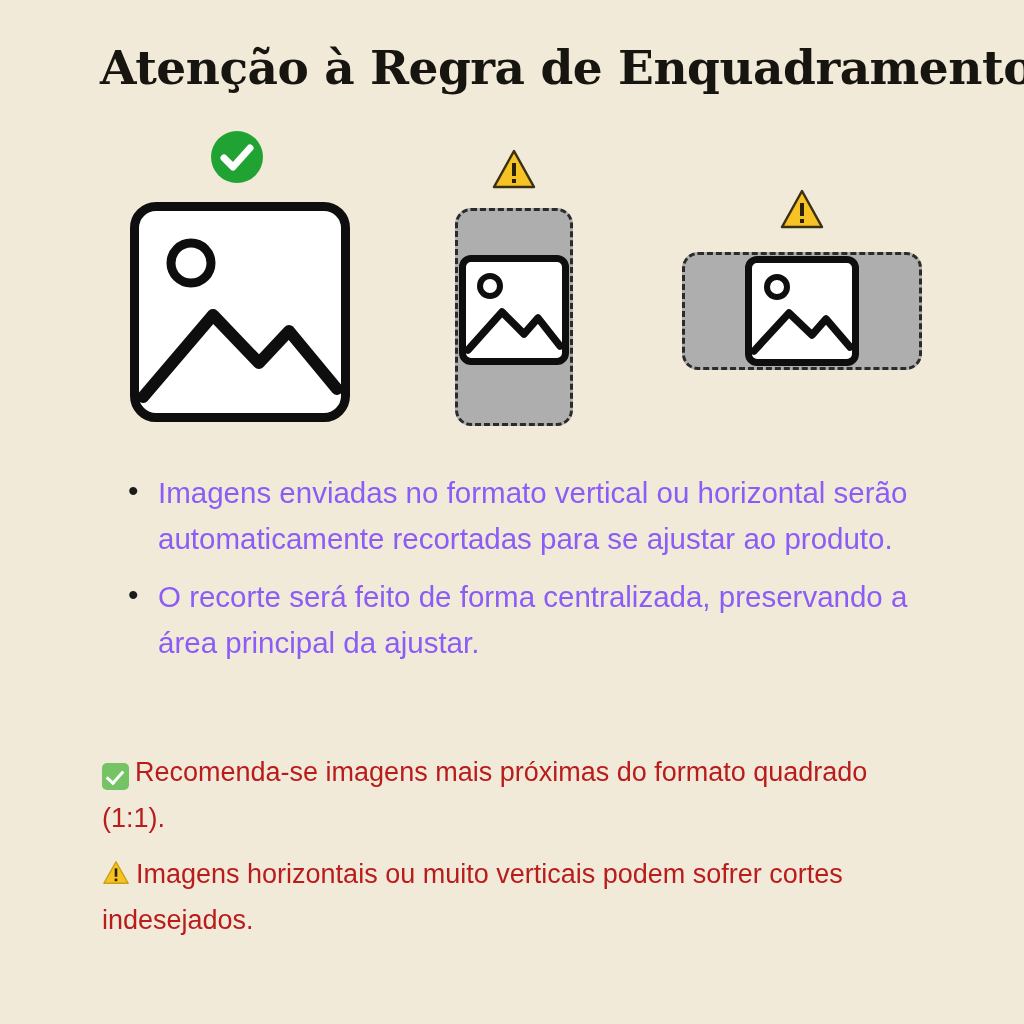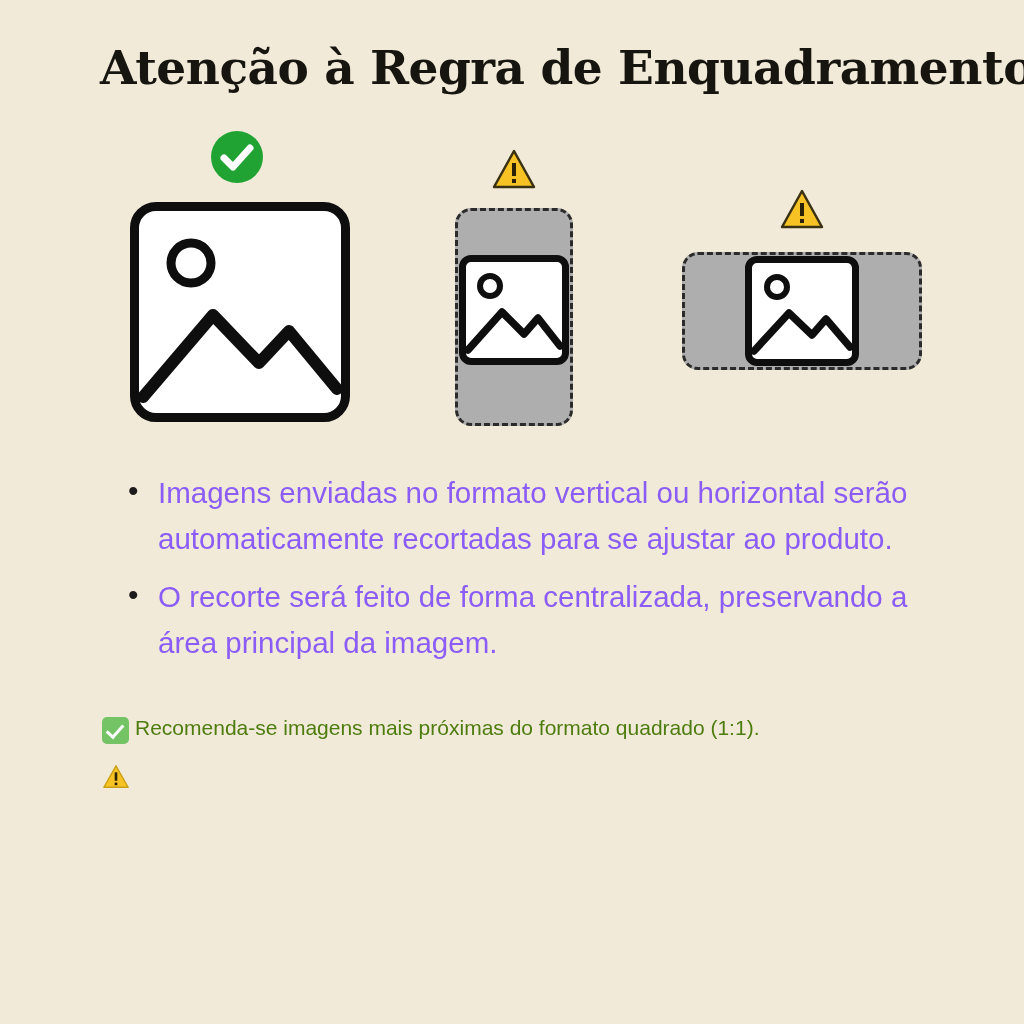--- a/index.html
+++ b/index.html
@@ -95,24 +95,24 @@
     left: 8px;
     top: -2px;
     font-size: 30px;
     color: #1b1b1b;
   }
 
   
   .notes {
     position: absolute;
     left: 102px;
-    top: 712px;
+    top: 752px;
     width: 830px;
-    color: #4d7c0f;
-    font-size: 21px;
+    color: #b91c1c;
+    font-size: 27px;
     line-height: 1.55;
   }
   .note {
     margin-bottom: 14px;
   }
   .note .emoji {
     display: inline-block;
     vertical-align: -4px;
     margin-right: 6px;
   }
@@ -202,33 +202,33 @@
           <circle cx="25" cy="24" r="10" fill="none" stroke="#0e0e0e" stroke-width="6"></circle>
           <path d="M2 88 L37 50 L60 72 L74 56 L98 84" fill="none" stroke="#0e0e0e" stroke-width="7.5" stroke-linejoin="round" stroke-linecap="round"></path>
         </svg>
       </span>
     </div>
 
   </div>
 
   <div class="bullets">
     <div class="bullet">Imagens enviadas no formato vertical ou horizontal serão automaticamente recortadas para se ajustar ao produto.</div>
-    <div class="bullet">O recorte será feito de forma centralizada, preservando a área principal da imagem.</div>
+    <div class="bullet">O recorte será feito de forma centralizada, preservando a área principal da ajustar.</div>
   </div>
 
   <div class="notes">
     <div class="note">
       <span class="emoji">
         <span class="emoji-check-box"></span>
       </span><span class="note-text">Recomenda-se imagens mais próximas do formato quadrado (1:1).</span>
     </div>
     <div class="note">
       <span class="emoji">
         <svg viewBox="0 0 30 30" width="28" height="28">
           <path d="M15 3 L28 26 L2 26 Z" fill="#f7c224" stroke="#caa015" stroke-width="1.5" stroke-linejoin="round"></path>
           <rect x="13.6" y="10" width="2.8" height="9" fill="#2a2208"></rect>
           <rect x="13.6" y="21" width="2.8" height="2.8" fill="#2a2208"></rect>
         </svg>
-      </span>
+      </span><span class="note-text">Imagens horizontais ou muito verticais podem sofrer cortes indesejados.</span>
     </div>
   </div>
 
 </div>
 
 </body></html>

